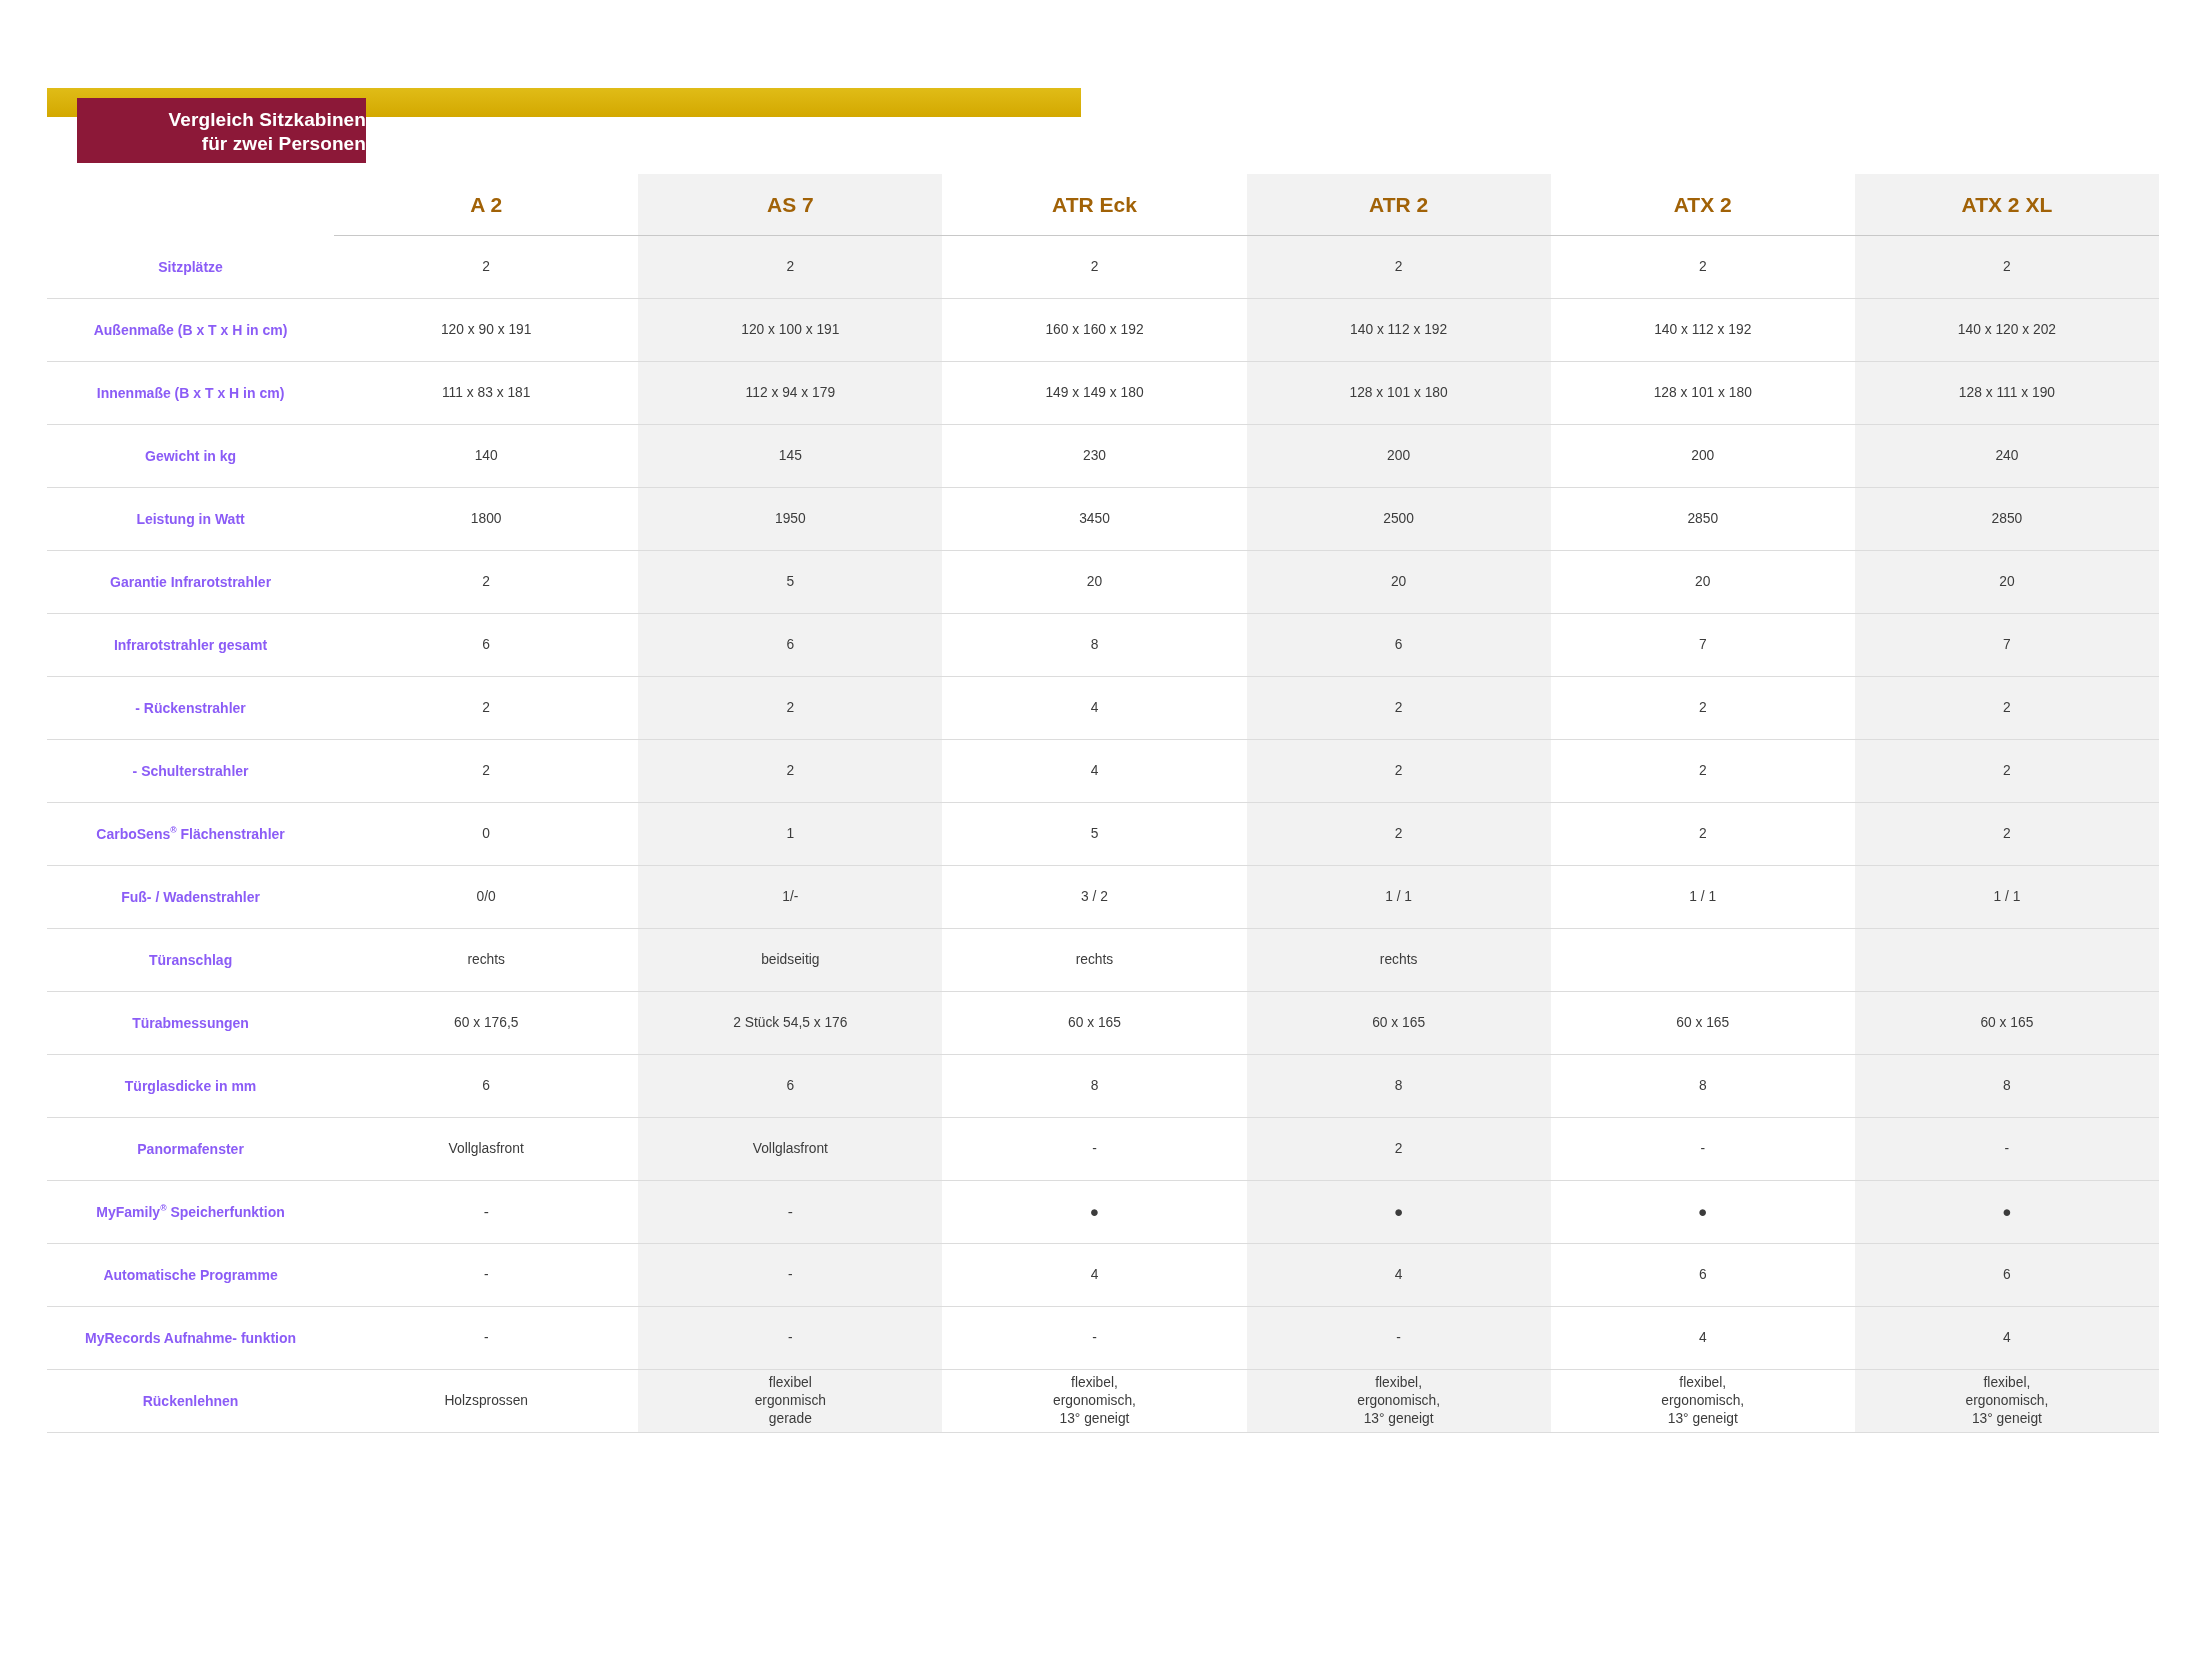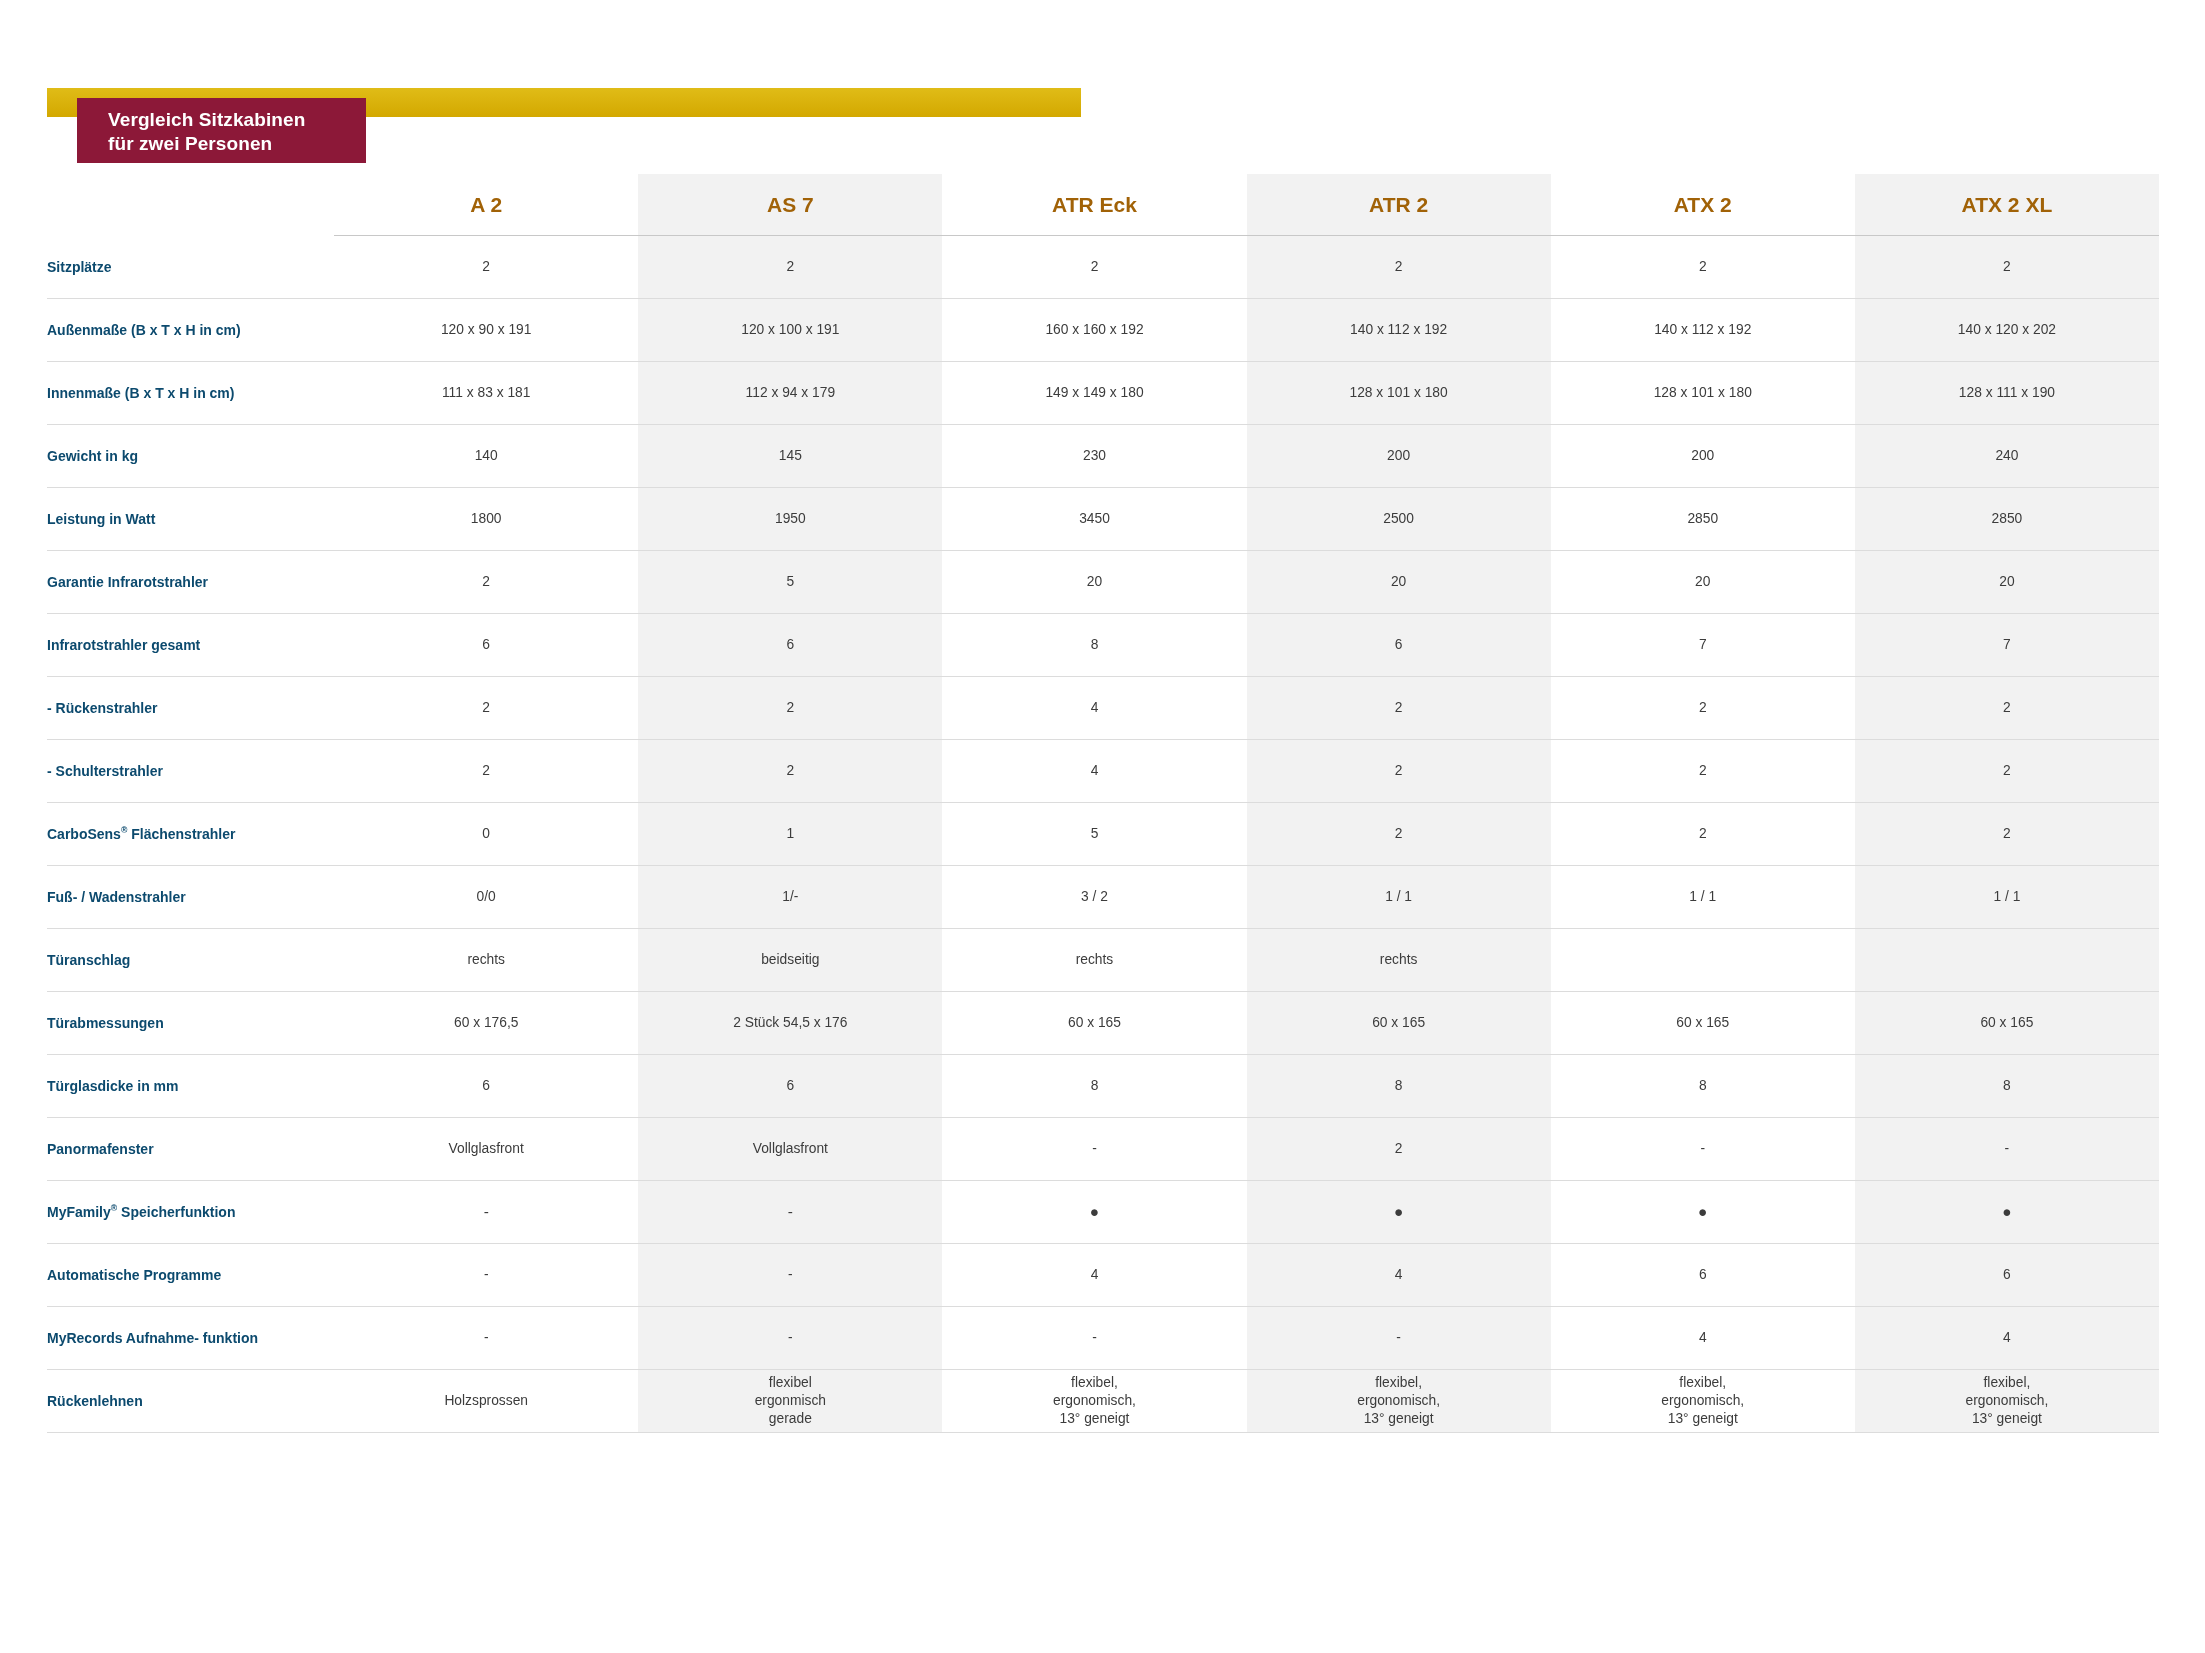--- a/index.html
+++ b/index.html
@@ -38,20 +38,21 @@
     width: 289px;
     height: 65px;
     background: #8c1838;
     color: #ffffff;
     font-size: 19px;
     font-weight: bold;
     line-height: 24px;
     padding: 10px 0 0 31px;
     box-sizing: border-box;
     letter-spacing: 0.1px;
+    text-align: right;
   }
   .banner-title .l2 { display: block; }
 
   
   .table-wrap {
     position: absolute;
     left: 47px;
     top: 174px;
     width: 2112px;
   }
@@ -79,24 +80,24 @@
   }
   .hdr-label {
     border-bottom: 1.1px solid #ffffff !important;
   }
 
   .shade { background: #f2f2f2; }
 
   .rowlabel {
     font-size: 14px;
     font-weight: bold;
-    color: #0c4a6e;
+    color: #8b5cf6;
     padding-left: 2.2px;
     line-height: 17px;
-    text-align: left;
+    text-align: center;
   }
   .cell {
     font-size: 13.8px;
     color: #3c3c3c;
     text-align: center;
     line-height: 18px;
   }
   .cell .multi { display: block; }
   tr.r-normal td { height: 62px; }
   tr.r-tall td { height: 62px; }

